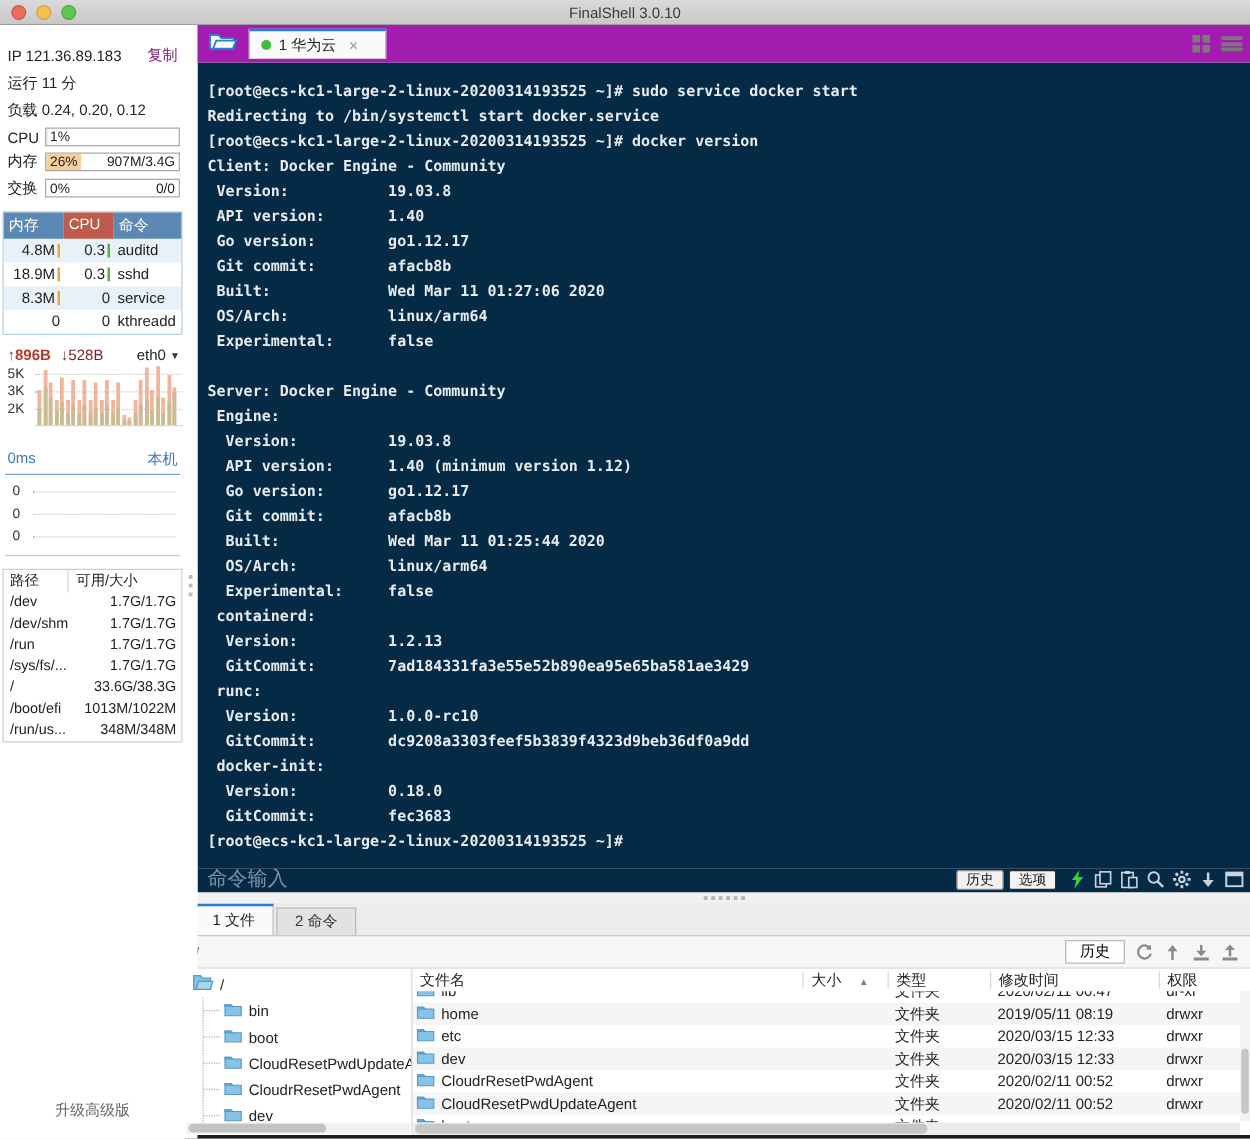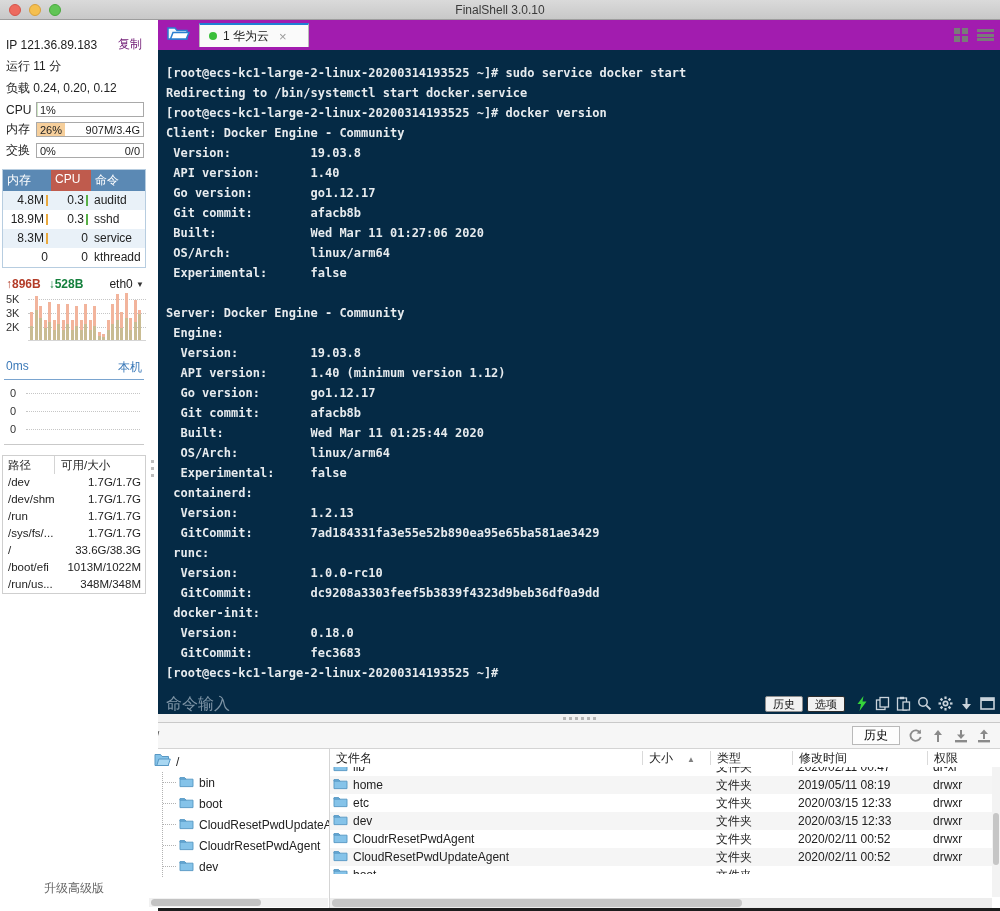--- a/index.html
+++ b/index.html
@@ -40,21 +40,21 @@
 .phead .hc{background:#5b89b4;color:#fff;padding:2px 4px}
 .phead .hc.cpu{background:#bf5b4d}
 .prow{display:grid;grid-template-columns:48px 40px 1fr;height:19px;line-height:19px}
 .prow.alt{background:#e9f1f8}
 .pc{padding:0 3px;white-space:nowrap;overflow:hidden}
 .pc.num{text-align:right;display:flex;justify-content:flex-end;align-items:center}
 .tick-mem::after{content:'';width:2px;height:11px;background:#e9a93e;margin-left:2px}
 .tick-cpu::after{content:'';width:2px;height:11px;background:#58b047;margin-left:2px}
 .nethead{display:flex;align-items:center;margin:9px 4px 2px 6px;gap:8px;font-size:12px}
 .netup{color:#b33c28;font-weight:bold}
-.netdown{color:#15803d;font-weight:bold}
+.netdown{color:#7f1d1d;font-weight:normal}
 .netif{margin-left:auto;color:#222}
 .netif .tri{font-size:8px;vertical-align:1px;color:#333}
 .netchart{display:flex;margin:0 2px 0 2px;height:48px}
 .netlabels{width:26px;flex:0 0 26px;display:flex;flex-direction:column;font-size:11px;color:#333;padding-left:4px}
 .netlabels span{height:14px;line-height:12px}
 .netplot{flex:1;position:relative;border-bottom:1px solid #d5d5d5;overflow:hidden}
 .gridline{position:absolute;left:0;right:0;border-top:1px dotted #c6c6c6}
 .bars{position:absolute;left:2px;right:0;bottom:0;top:0;display:flex;align-items:flex-end;gap:1.5px}
 .barw{width:3px;flex:0 0 3px;position:relative;display:flex;align-items:flex-end}
 .bup{width:100%;background:#f2b49c}
@@ -498,20 +498,24 @@
       <div class="hsplit">
           <i></i>
           <i></i>
           <i></i>
           <i></i>
           <i></i>
           <i></i>
         </div>
 
       <div class="bottom">
+        <div class="ftabs">
+          <span class="ftab active">1 文件</span>
+          <span class="ftab inactive">2 命令</span>
+        </div>
         <div class="pathrow">
           <span class="pathtext">/</span>
           <button class="fbtn">历史</button>
           <span class="ficon">
             <svg width="15" height="15" viewBox="0 0 15 15">
                 <path d="M12.3 5.2 A5.2 5.2 0 1 0 12.7 9" fill="none" stroke="#8a8a8a" stroke-width="1.8"></path>
                 <path d="M12.8 1.5 L12.8 5.8 L8.5 5.4 Z" fill="#8a8a8a"></path>
               </svg>
             </span>
           <span class="ficon">

